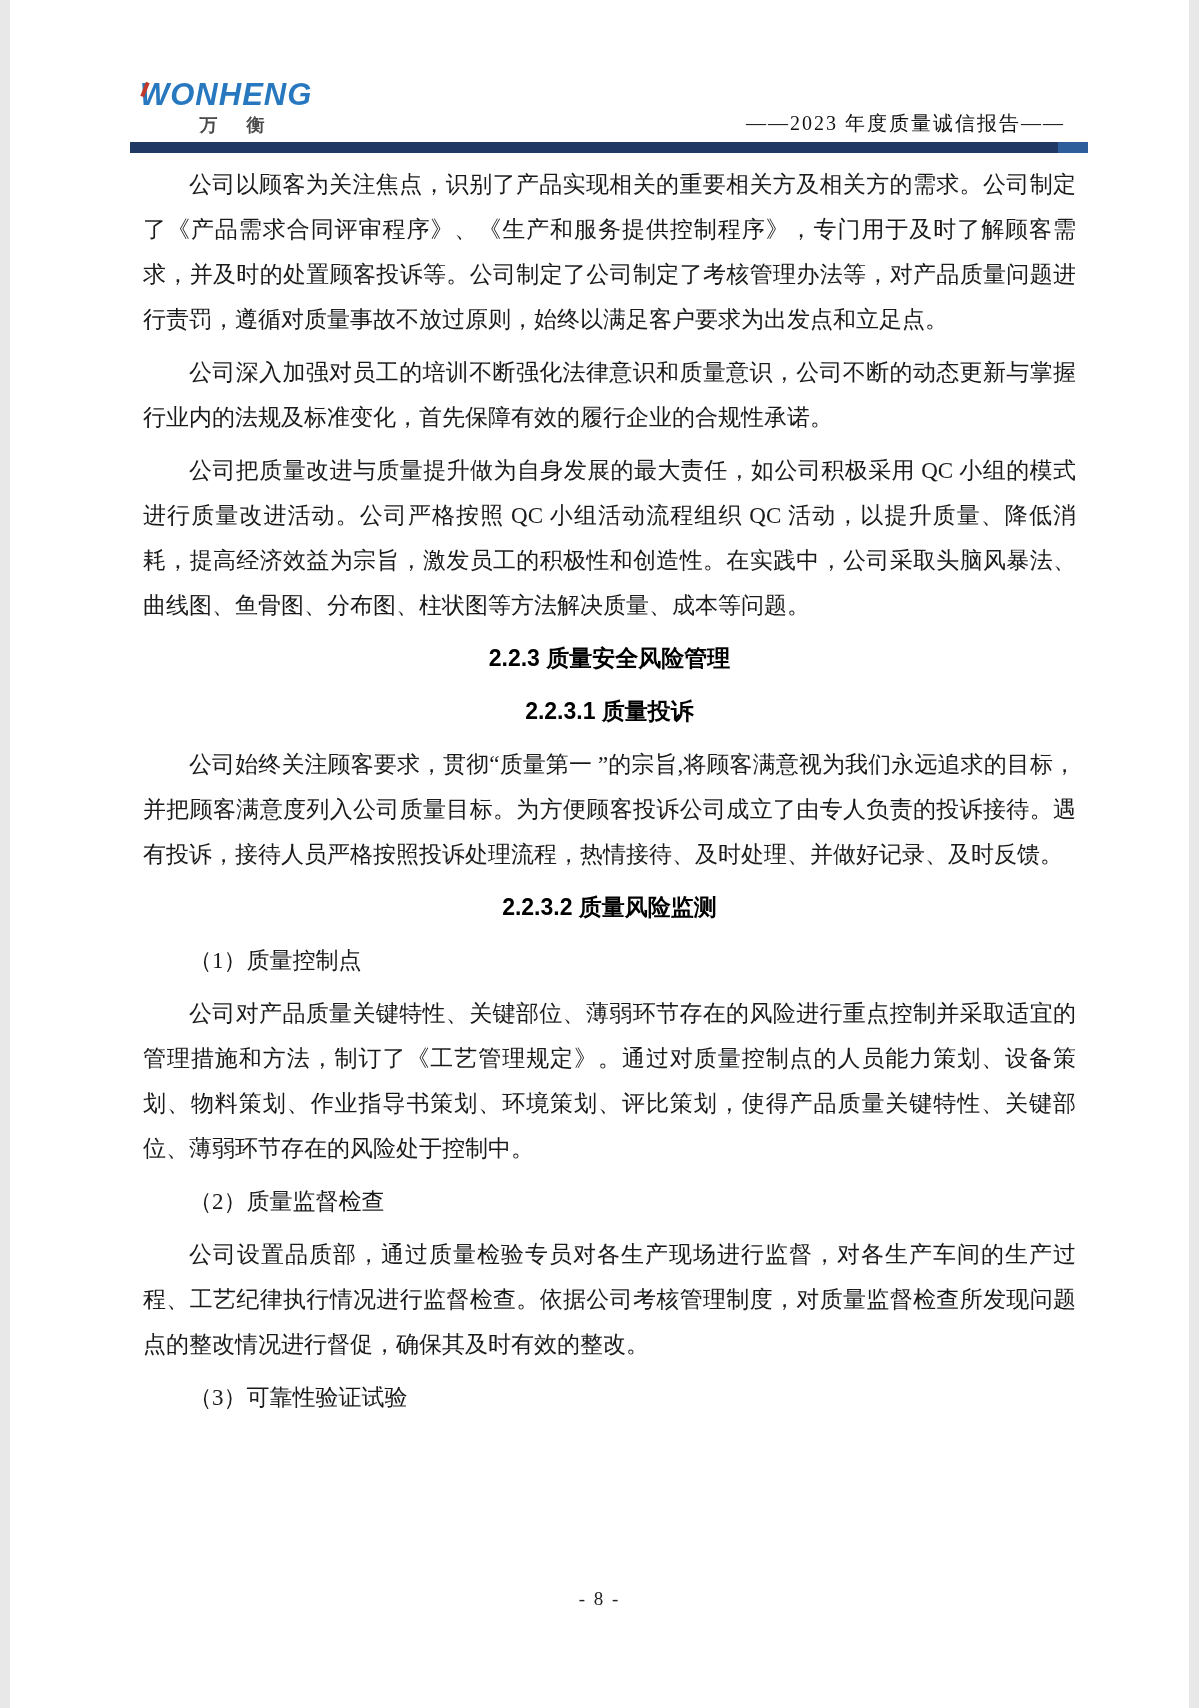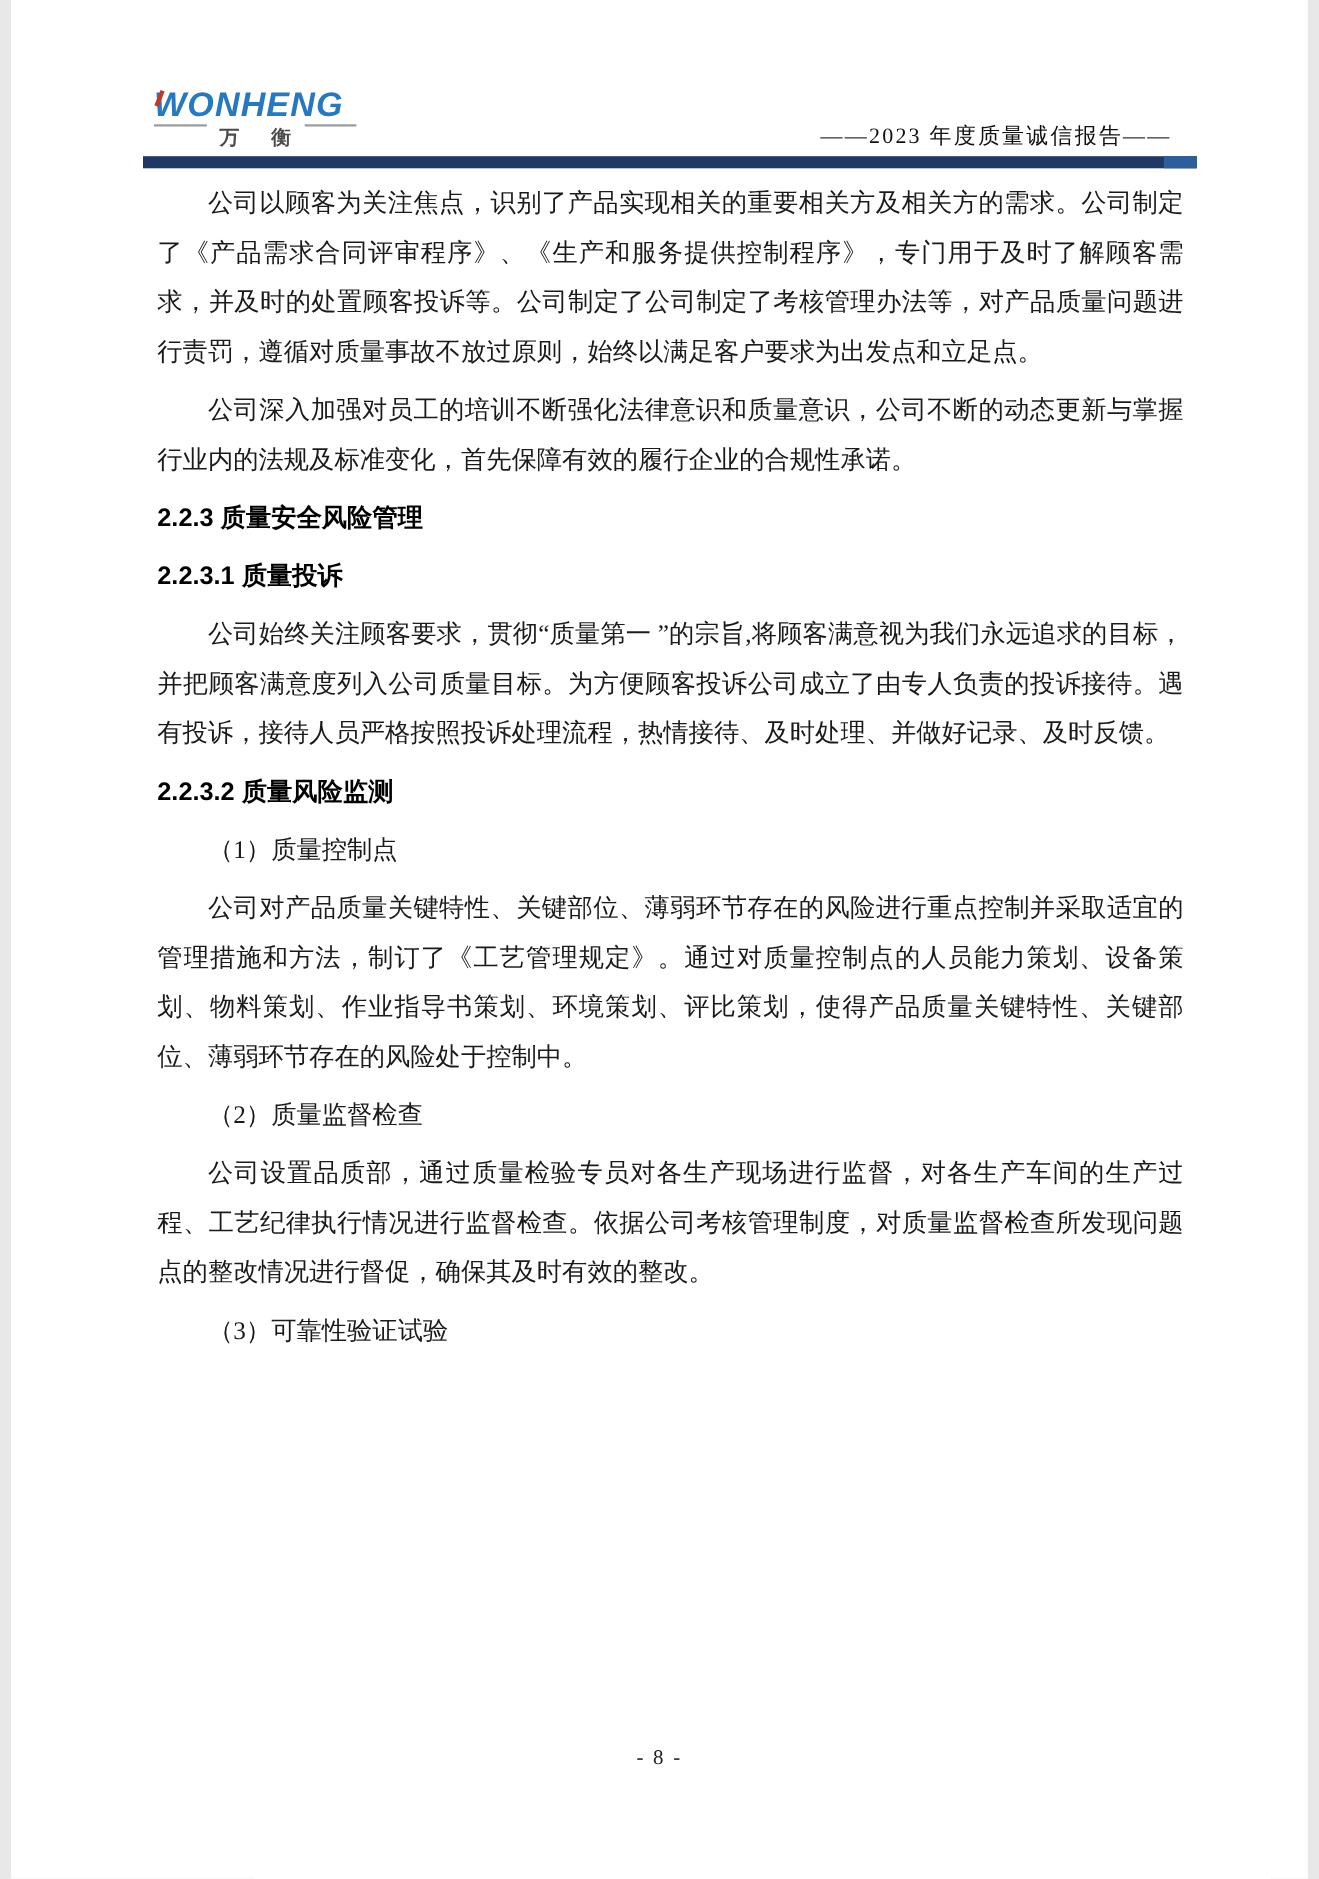--- a/index.html
+++ b/index.html
@@ -19,21 +19,21 @@
     position:relative;
     font-family:"Liberation Sans","DejaVu Sans",sans-serif;
     font-weight:800;font-style:italic;
     font-size:31px;line-height:34px;letter-spacing:1px;
     color:#2878bf;
   }
   .red-accent{
     position:absolute;left:3px;top:4px;width:4px;height:15px;
     background:#c03a2b;transform:rotate(22deg);
   }
-  .logo-sub{display:flex;align-items:flex-start;margin-top:1px;width:184px;}
+  .logo-sub{display:flex;align-items:center;margin-top:1px;width:184px;flex-direction:column;}
   .rule{flex:1;height:2px;background:#9a9a9a;}
   .logo-sub-text{
     font-family:"Liberation Sans","DejaVu Sans",sans-serif;
     font-weight:bold;font-size:18px;color:#4a4a4a;
     letter-spacing:12px;margin-left:12px;white-space:nowrap;
   }
   .report-title{
     position:absolute;right:124px;top:110px;
     font-family:"Liberation Serif","DejaVu Serif",serif;
     font-size:20px;color:#101010;letter-spacing:2px;white-space:nowrap;text-align:center;
@@ -50,21 +50,21 @@
   .content{
     position:absolute;left:133px;top:162px;width:933px;
     font-size:23px;line-height:45px;
     text-align:justify;text-justify:inter-ideograph;
   }
   .para{margin:0 0 8px 0;text-indent:2em;}
   .heading{
     margin:0 0 8px 0;
     font-family:"Liberation Sans","DejaVu Sans",sans-serif;
     font-weight:bold;font-size:23px;line-height:45px;
-    color:#000;text-indent:0;text-align:left;
+    color:#000;text-indent:0;text-align:center;
   }
   
   .footer{
     position:absolute;left:0;top:1588px;width:100%;
     text-align:center;font-size:19px;color:#222;letter-spacing:2px;
   }
 </style>
 </head>
 <body>
 
@@ -84,20 +84,21 @@
     </div>
     <div class="report-title">——2023 年度质量诚信报告——</div>
     <div class="header-bar">
       <span class="bar-cap"></span>
     </div>
   </header>
 
   <main class="content">
     <p class="para">公司以顾客为关注焦点，识别了产品实现相关的重要相关方及相关方的需求。公司制定了《产品需求合同评审程序》、《生产和服务提供控制程序》，专门用于及时了解顾客需求，并及时的处置顾客投诉等。公司制定了公司制定了考核管理办法等，对产品质量问题进行责罚，遵循对质量事故不放过原则，始终以满足客户要求为出发点和立足点。</p>
     <p class="para">公司深入加强对员工的培训不断强化法律意识和质量意识，公司不断的动态更新与掌握行业内的法规及标准变化，首先保障有效的履行企业的合规性承诺。</p>
+    <p class="para">公司把质量改进与质量提升做为自身发展的最大责任，如公司积极采用 QC 小组的模式进行质量改进活动。公司严格按照 QC 小组活动流程组织 QC 活动，以提升质量、降低消耗，提高经济效益为宗旨，激发员工的积极性和创造性。在实践中，公司采取头脑风暴法、曲线图、鱼骨图、分布图、柱状图等方法解决质量、成本等问题。</p>
     <h3 class="heading">2.2.3 质量安全风险管理</h3>
     <h3 class="heading">2.2.3.1 质量投诉</h3>
     <p class="para">公司始终关注顾客要求，贯彻“质量第一 ”的宗旨,将顾客满意视为我们永远追求的目标，并把顾客满意度列入公司质量目标。为方便顾客投诉公司成立了由专人负责的投诉接待。遇有投诉，接待人员严格按照投诉处理流程，热情接待、及时处理、并做好记录、及时反馈。</p>
     <h3 class="heading">2.2.3.2 质量风险监测</h3>
     <p class="para">（1）质量控制点</p>
     <p class="para">公司对产品质量关键特性、关键部位、薄弱环节存在的风险进行重点控制并采取适宜的管理措施和方法，制订了《工艺管理规定》。通过对质量控制点的人员能力策划、设备策划、物料策划、作业指导书策划、环境策划、评比策划，使得产品质量关键特性、关键部位、薄弱环节存在的风险处于控制中。</p>
     <p class="para">（2）质量监督检查</p>
     <p class="para">公司设置品质部，通过质量检验专员对各生产现场进行监督，对各生产车间的生产过程、工艺纪律执行情况进行监督检查。依据公司考核管理制度，对质量监督检查所发现问题点的整改情况进行督促，确保其及时有效的整改。</p>
     <p class="para">（3）可靠性验证试验</p>
   </main>

